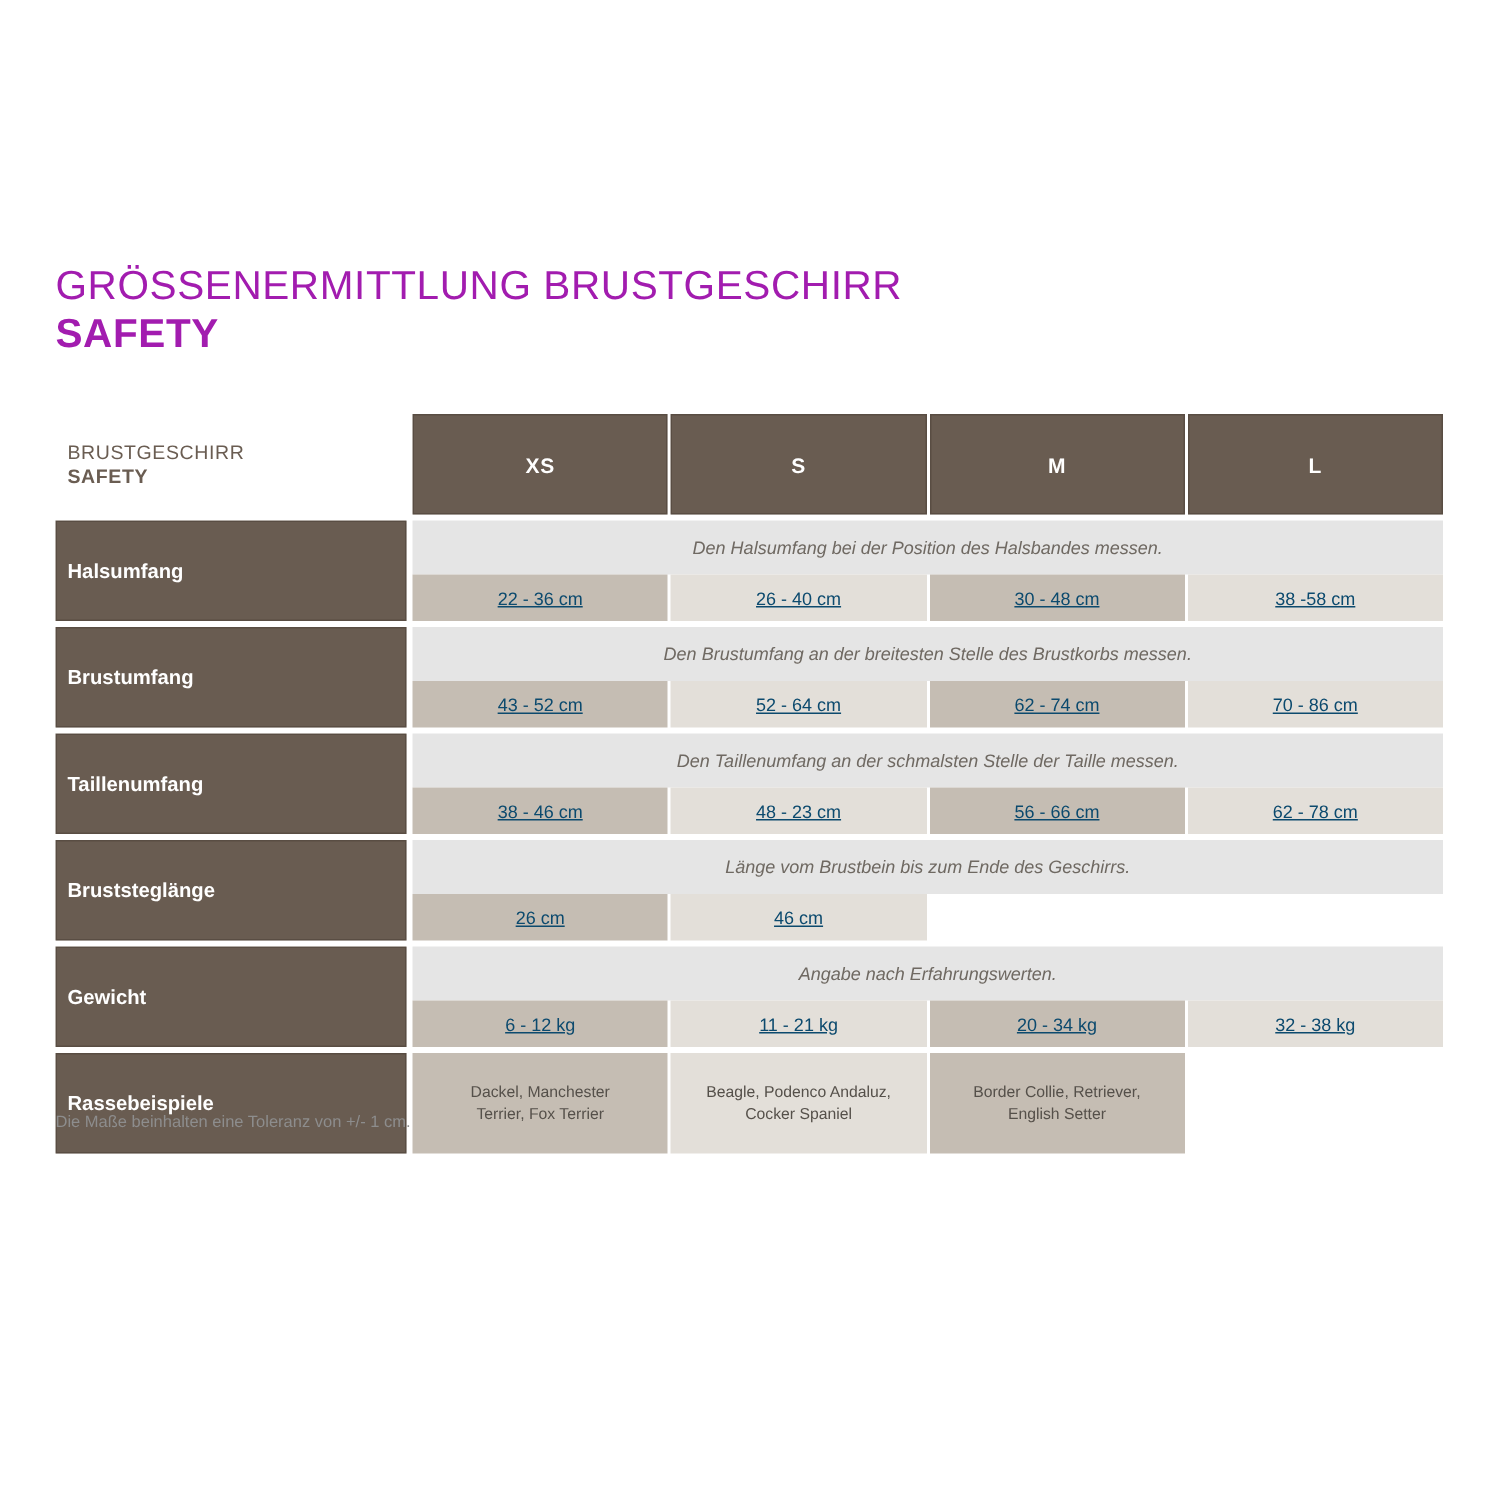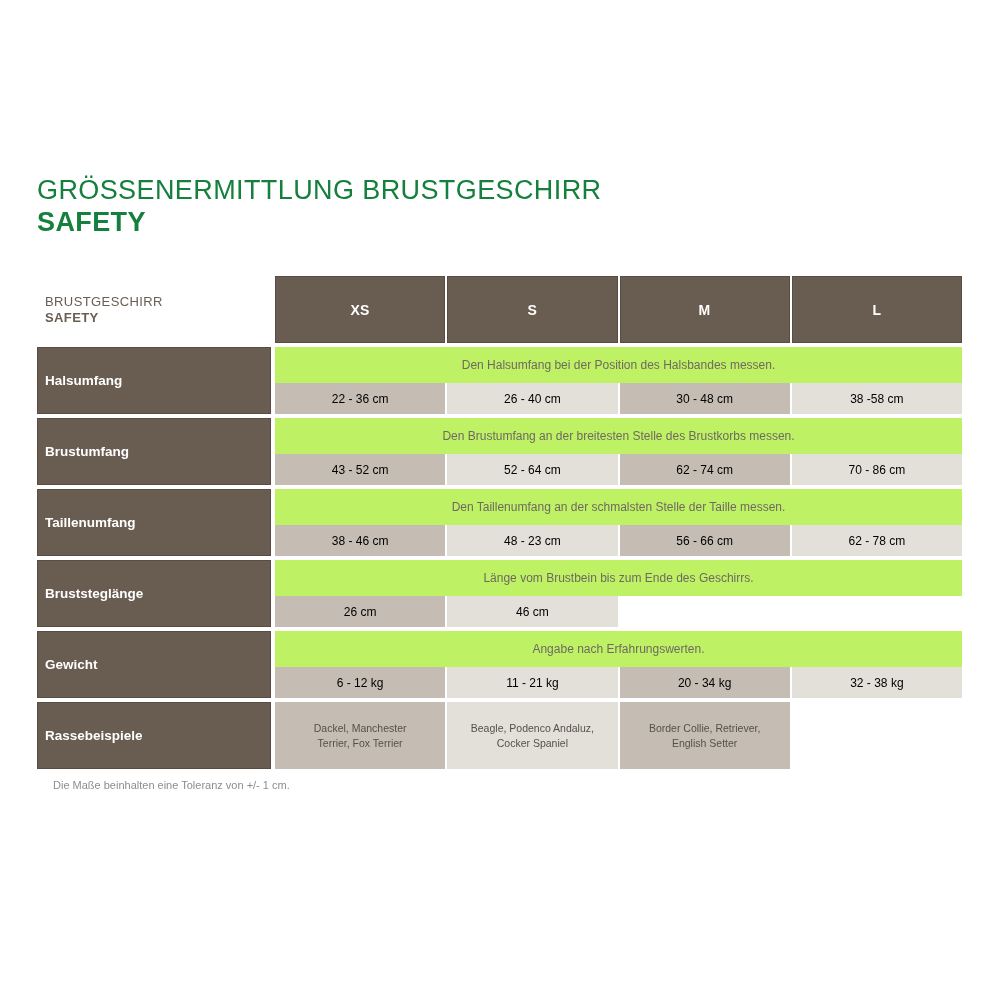--- a/index.html
+++ b/index.html
@@ -6,21 +6,21 @@
   .sheet {
     position: relative;
     width: 1000px;
     height: 1000px;
     background: #ffffff;
     font-family: "Liberation Sans", sans-serif;
     overflow: hidden;
   }
 
   
-  .title-block { position: absolute; left: 37px; top: 174px; color: #15803d; }
+  .title-block { position: absolute; left: 37px; top: 174px; color: #a21caf; }
   .title-line1 {
     font-size: 27px; font-weight: 400; letter-spacing: 0.4px; line-height: 32px;
   }
   .title-line2 {
     font-size: 27px; font-weight: 700; letter-spacing: 0.4px; line-height: 32px;
   }
 
   
   .size-table {
     position: absolute; left: 37px; top: 276px; width: 925px;
@@ -49,41 +49,41 @@
   }
 
   
   .row-label {
     display: flex; align-items: center; padding-left: 8px;
     font-size: 13.5px; font-weight: 700;
   }
   .row-right { display: flex; flex-direction: column; }
   .instruction {
     flex: 1; display: flex; align-items: center; justify-content: center;
-    font-size: 12px; color: #6f6962; background: #bef264;
+    font-size: 12px; color: #6f6962; background: #e5e5e5; font-style: italic;
   }
   .values { height: 31px; }
   .value-cell {
     display: flex; align-items: center; justify-content: center;
-    font-size: 12px; color: #000000;
+    font-size: 12px; color: #0c4a6e; text-decoration: underline;
   }
   .shade-a { background: #c5bdb3; }
   .shade-b { background: #e3dfd9; text-align: center; }
 
   
   .breed-cell {
     display: flex; align-items: center; justify-content: center; text-align: center;
     font-size: 10.5px; line-height: 1.4; color: #55504a; white-space: pre-line;
     padding: 0 2px;
   }
 
   
   .footer-note {
-    position: absolute; left: 37px; top: 779px;
-    font-size: 11px; color: #8d8d8d; margin-left: 16px;
+    position: absolute; left: 37px; top: 742px;
+    font-size: 11px; color: #8d8d8d;
   }
 </style>
 </head>
 <body>
 
 <div class="sheet">
 
   <div class="title-block">
     <div class="title-line1">GRÖSSENERMITTLUNG BRUSTGESCHIRR</div>
     <div class="title-line2">SAFETY</div>

